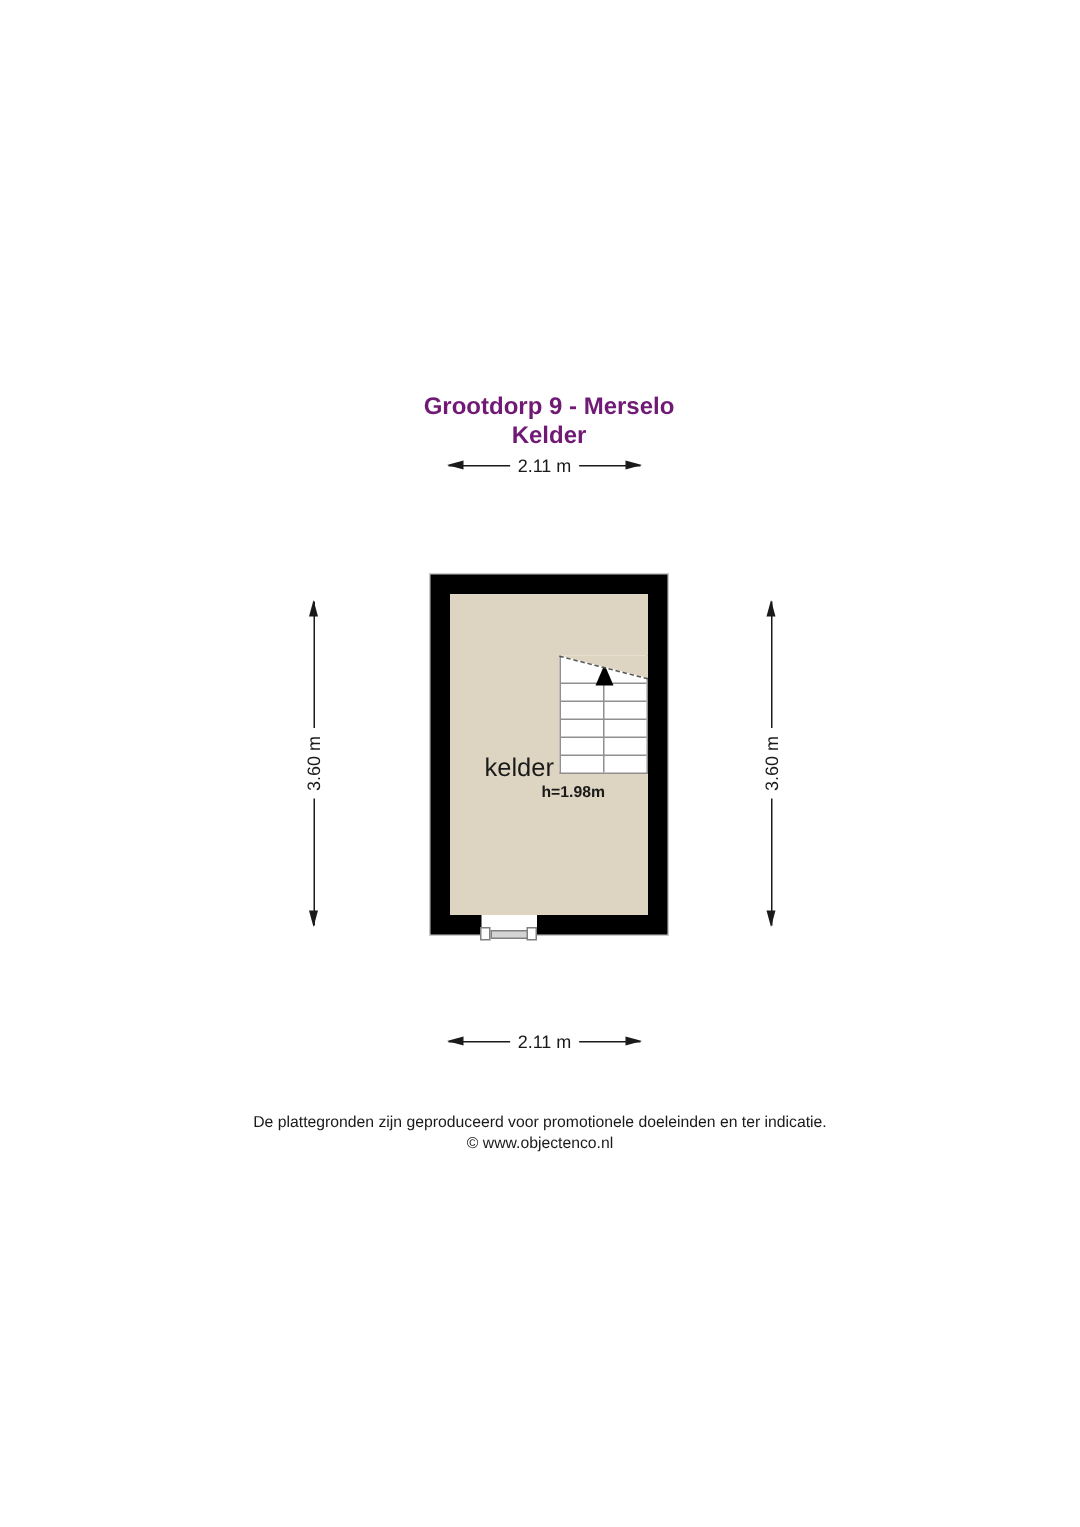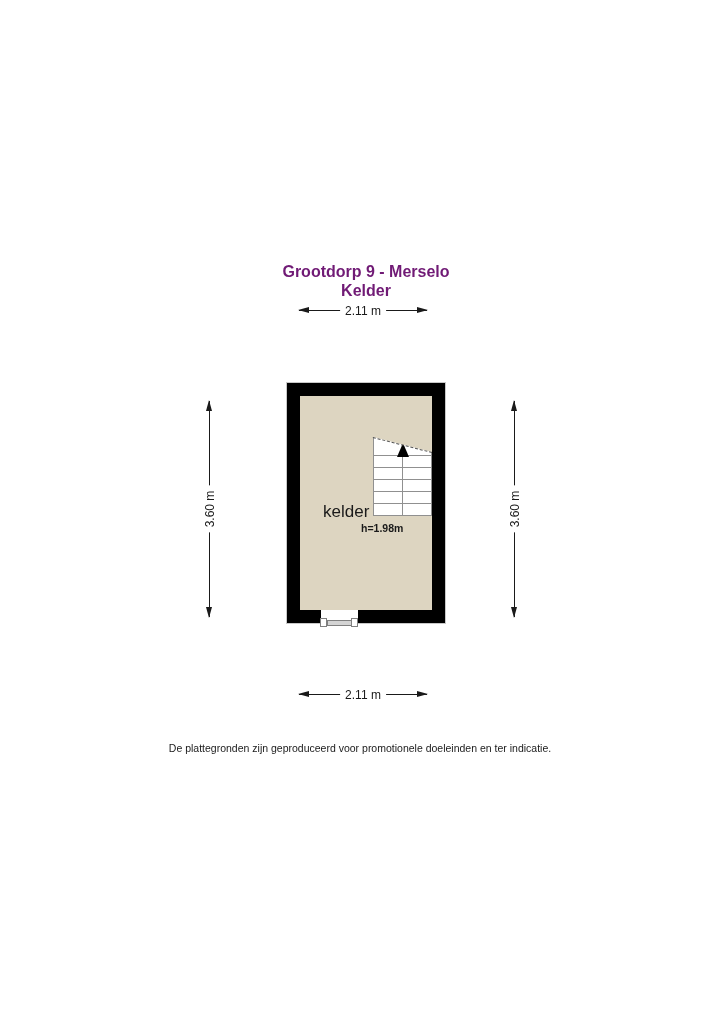--- a/index.html
+++ b/index.html
@@ -111,15 +111,16 @@
 
   <div class="dim" style="left:298px;top:688px;width:130px;">
     <div class="dim-line"></div>
     <div class="arr arr-left"></div>
     <div class="arr arr-right"></div>
     <span class="dim-label">2.11 m</span>
   </div>
 
   <div class="footer">
     <div>De plattegronden zijn geproduceerd voor promotionele doeleinden en ter indicatie.</div>
+    <div>© www.objectenco.nl</div>
   </div>
 
 </div>
 
 </body></html>

